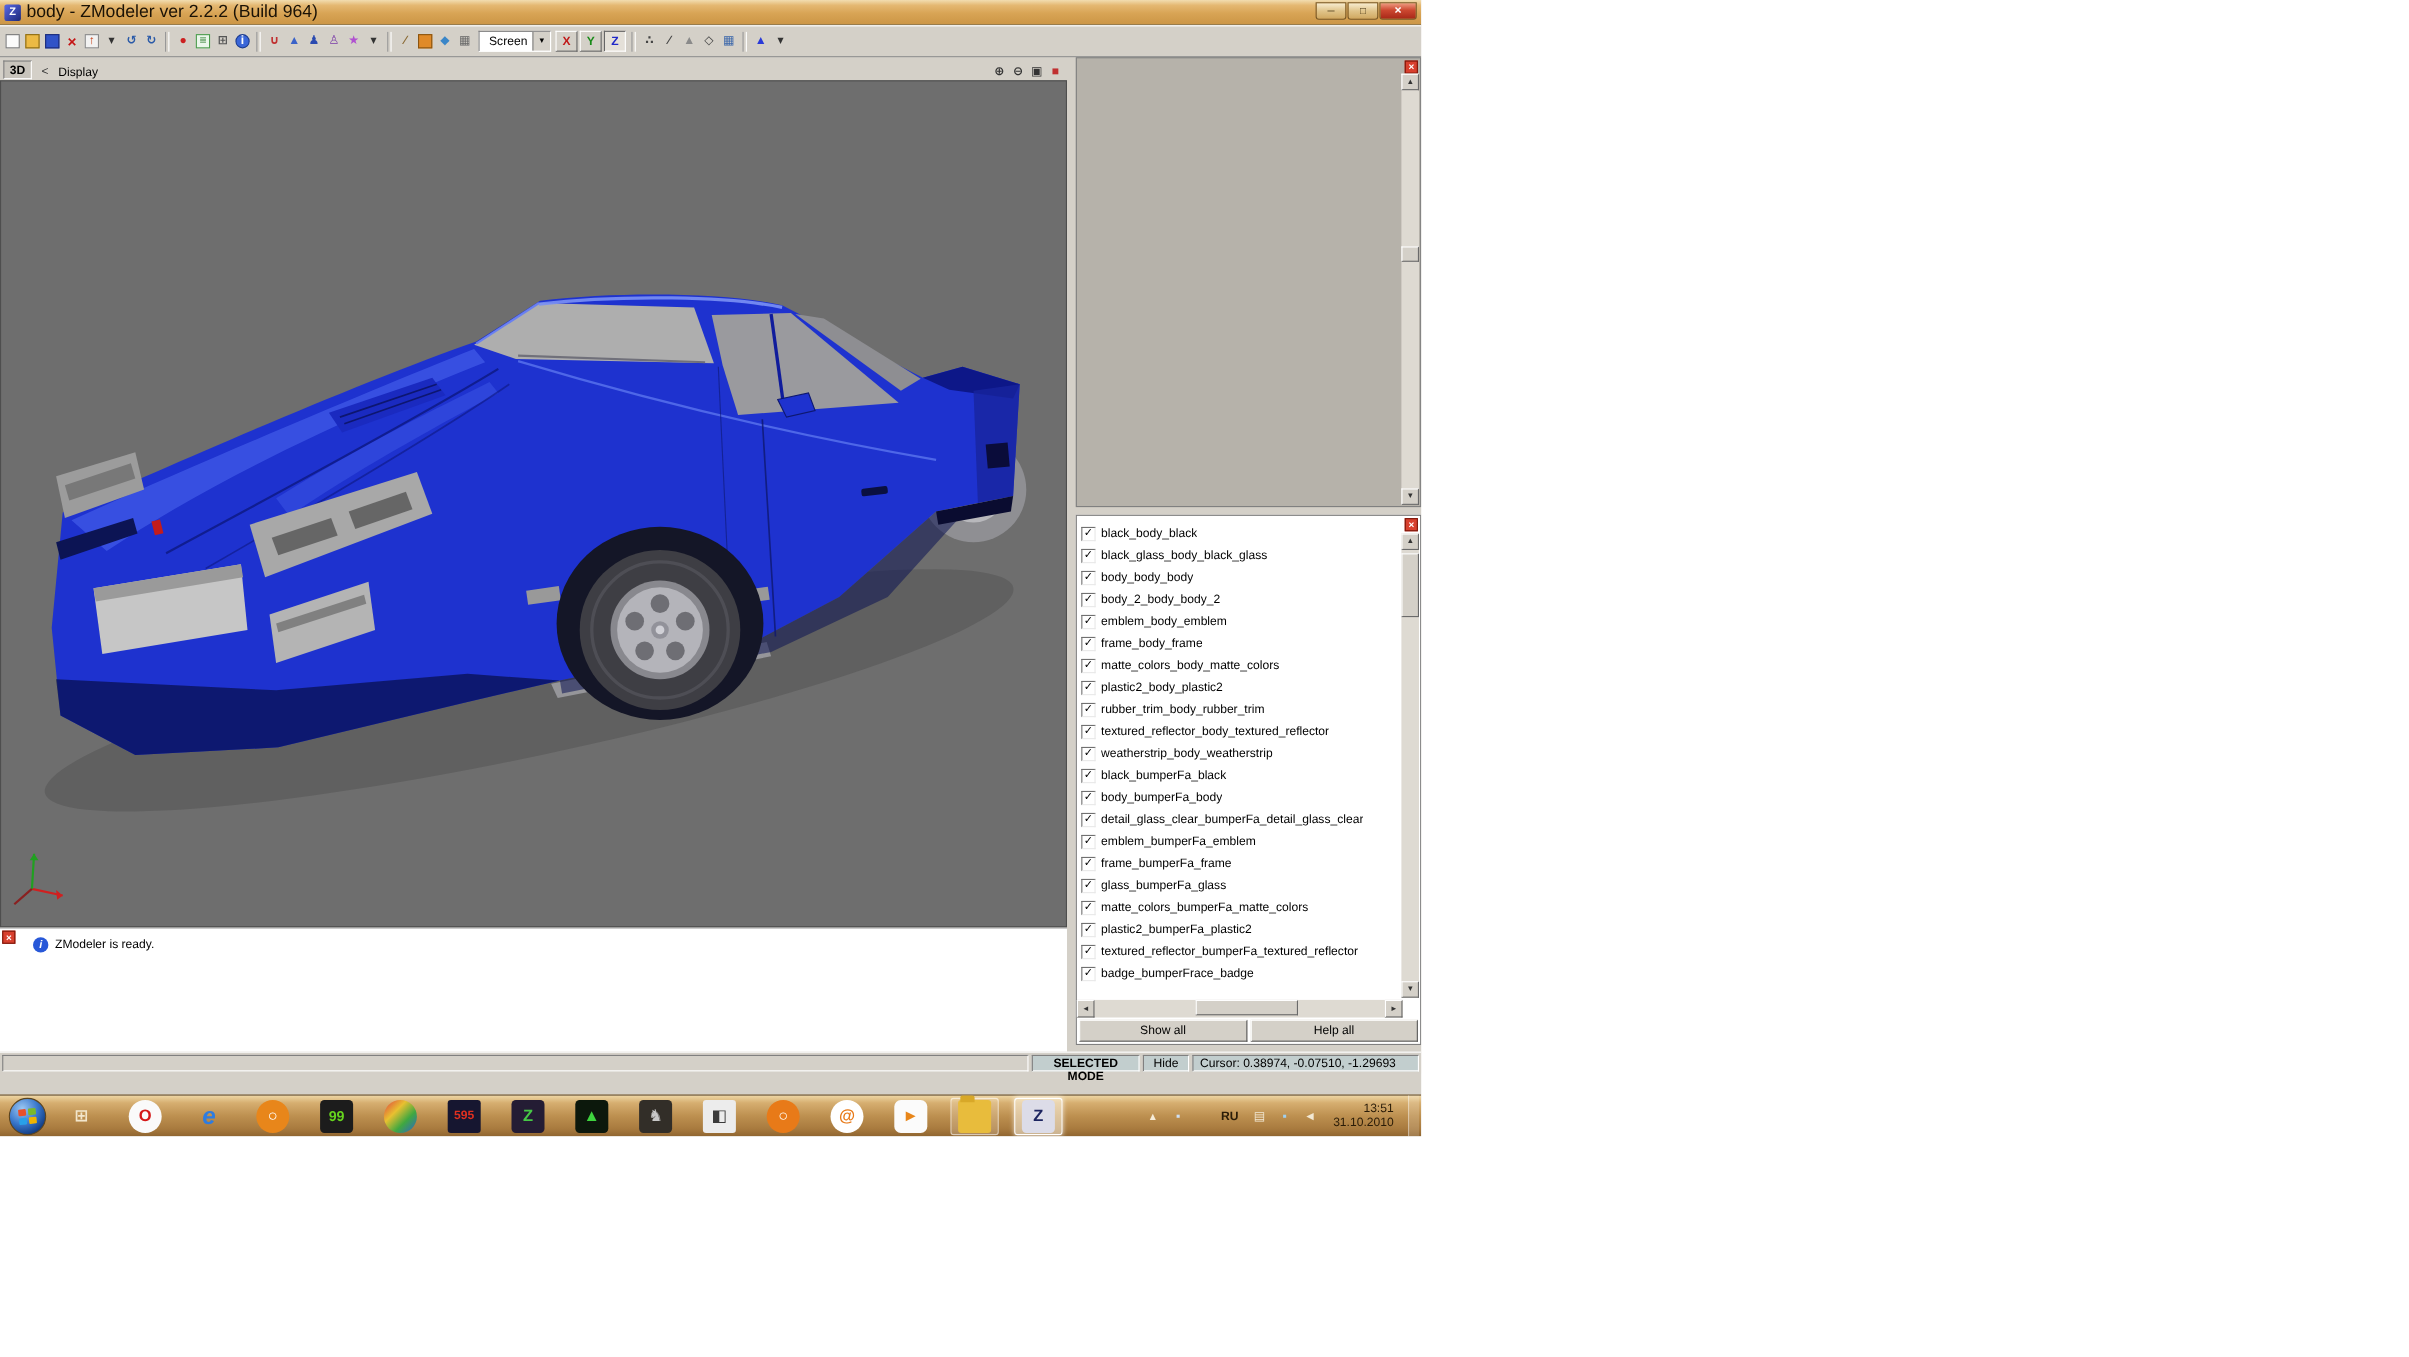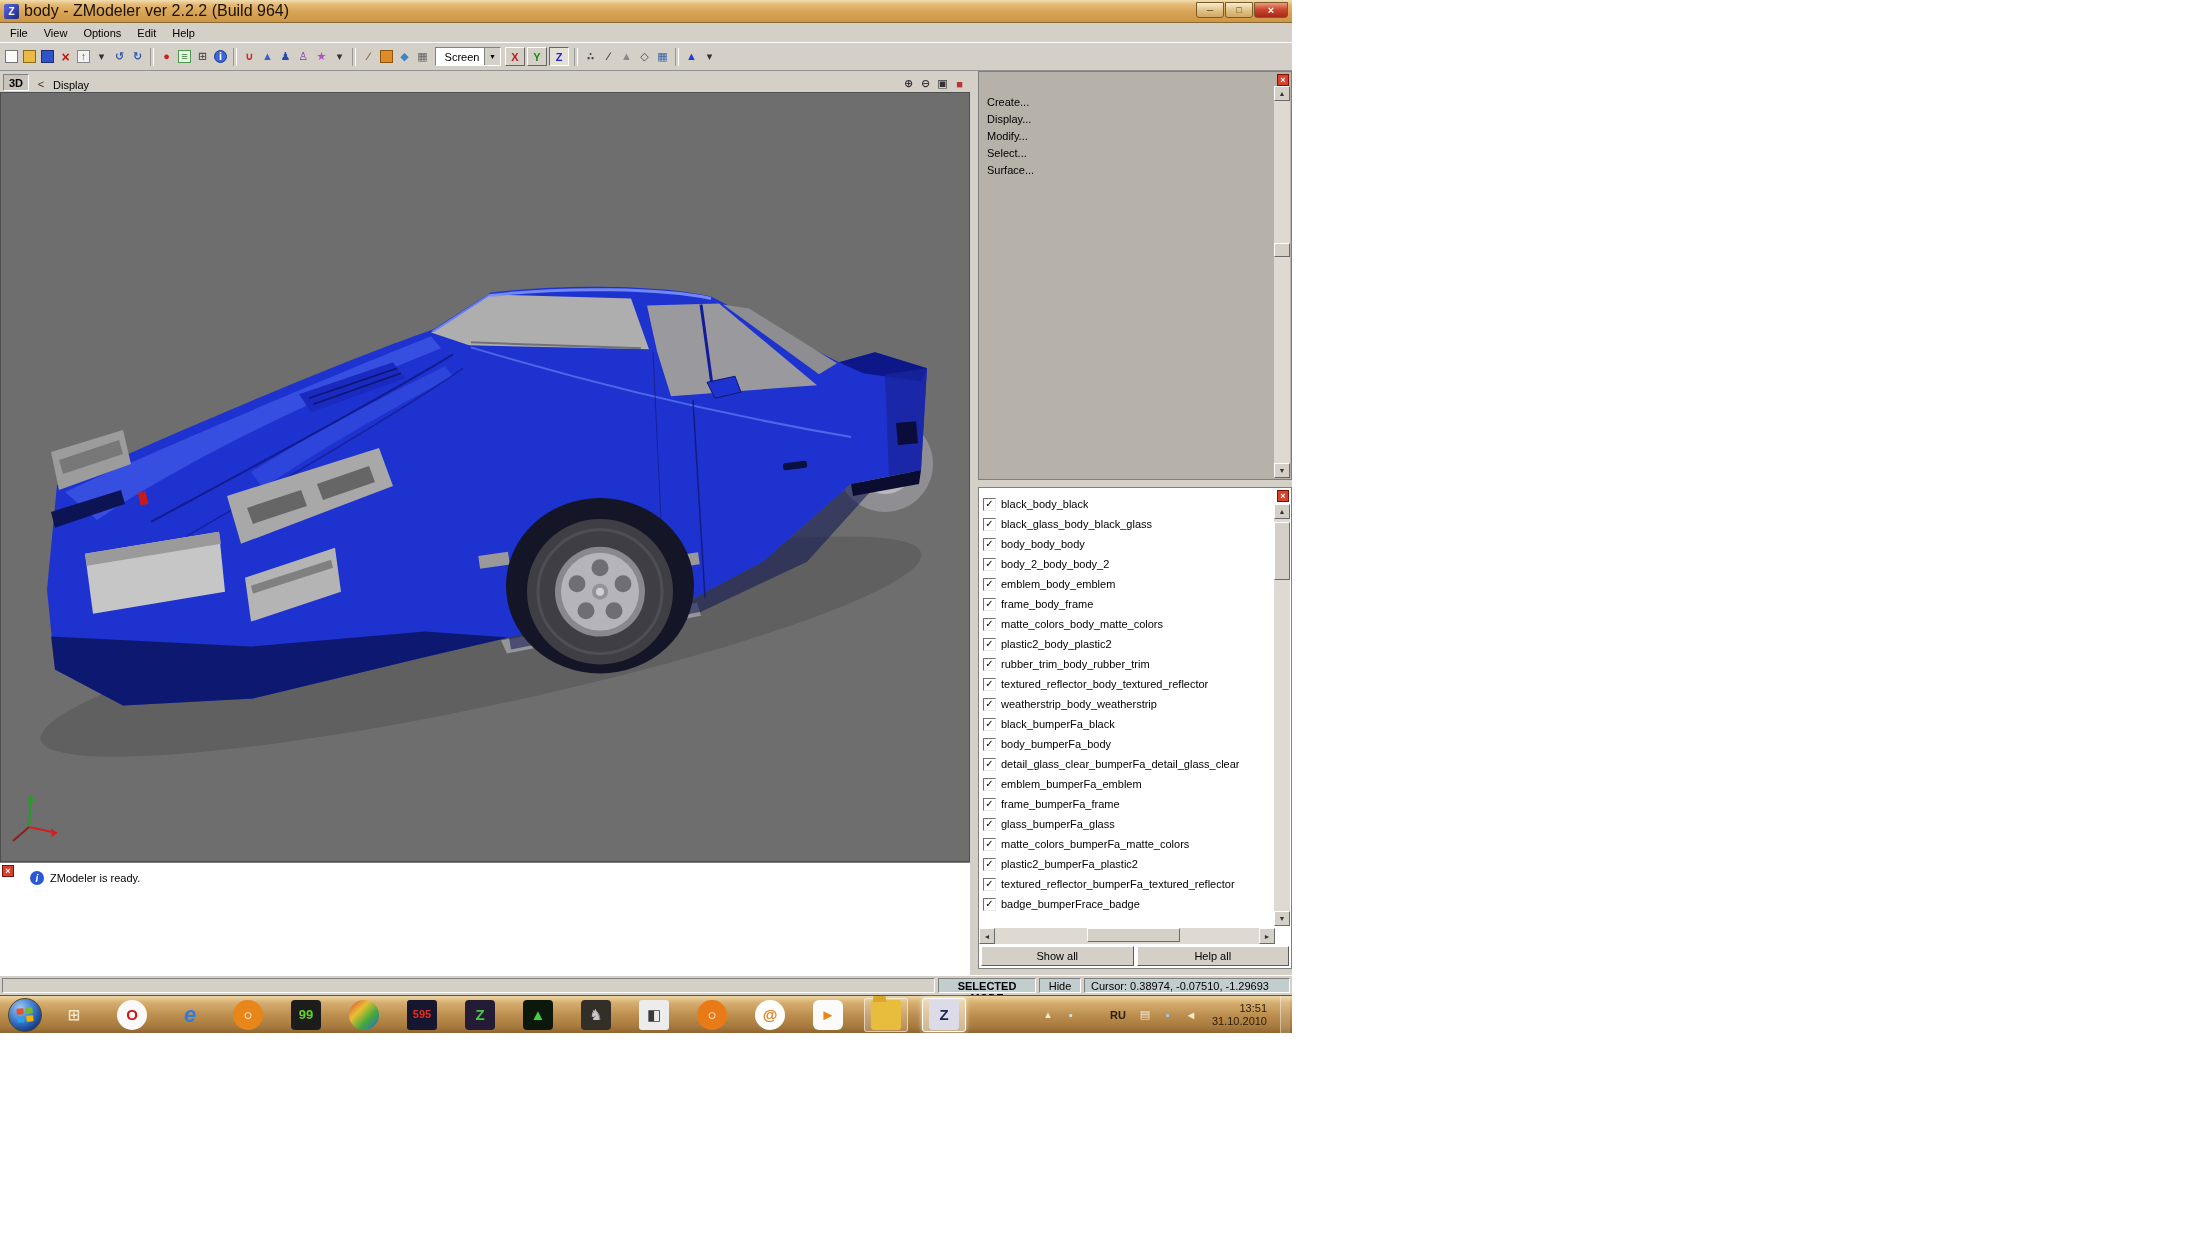--- a/index.html
+++ b/index.html
@@ -133,28 +133,20 @@
     <div class="title-icon">Z</div>
     <div class="title-text">body - ZModeler ver 2.2.2 (Build 964)</div>
     <div class="win-btns">
 
     <span class="wbtn">─</span>
         <span class="wbtn">□</span>
         <span class="wbtn close">×</span>
       </div>
   </div>
 
-  <div class="menubar">
-
-  <span class="menu-item">File</span>
-      <span class="menu-item">View</span>
-      <span class="menu-item">Options</span>
-      <span class="menu-item">Edit</span>
-      <span class="menu-item">Help</span>
-    </div>
 
   <div class="toolbar">
     <div class="tb-group">
 
     <span class="tb-icon">
           <b style="background: rgb(251, 251, 251); border-color: rgb(119, 119, 119);"></b>
           <i></i>
         </span>
         <span class="tb-icon">
           <b style="background: rgb(236, 186, 68); border-color: rgb(138, 106, 20);"></b>
@@ -402,28 +394,20 @@
           <span class="info-icon">i</span>
           <span>ZModeler is ready.</span>
         </div>
       </div>
     </div>
 
     <div class="right-col">
 
       <div class="panel cmd-panel">
         <span class="panel-close" style="top:2px; right:2px;">×</span>
-        <div class="cmd-list">
-
-        <div class="cmd-item">Create...</div>
-            <div class="cmd-item">Display...</div>
-            <div class="cmd-item">Modify...</div>
-            <div class="cmd-item">Select...</div>
-            <div class="cmd-item">Surface...</div>
-          </div>
         <div class="vscroll">
           <span class="sbtn up">▲</span>
           <span class="sthumb" style="top:40%; height:14px;"></span>
           <span class="sbtn down">▼</span>
         </div>
       </div>
 
       <div class="panel mat-panel">
         <span class="panel-close" style="top:2px; right:2px;">×</span>
         <div class="mat-list">

